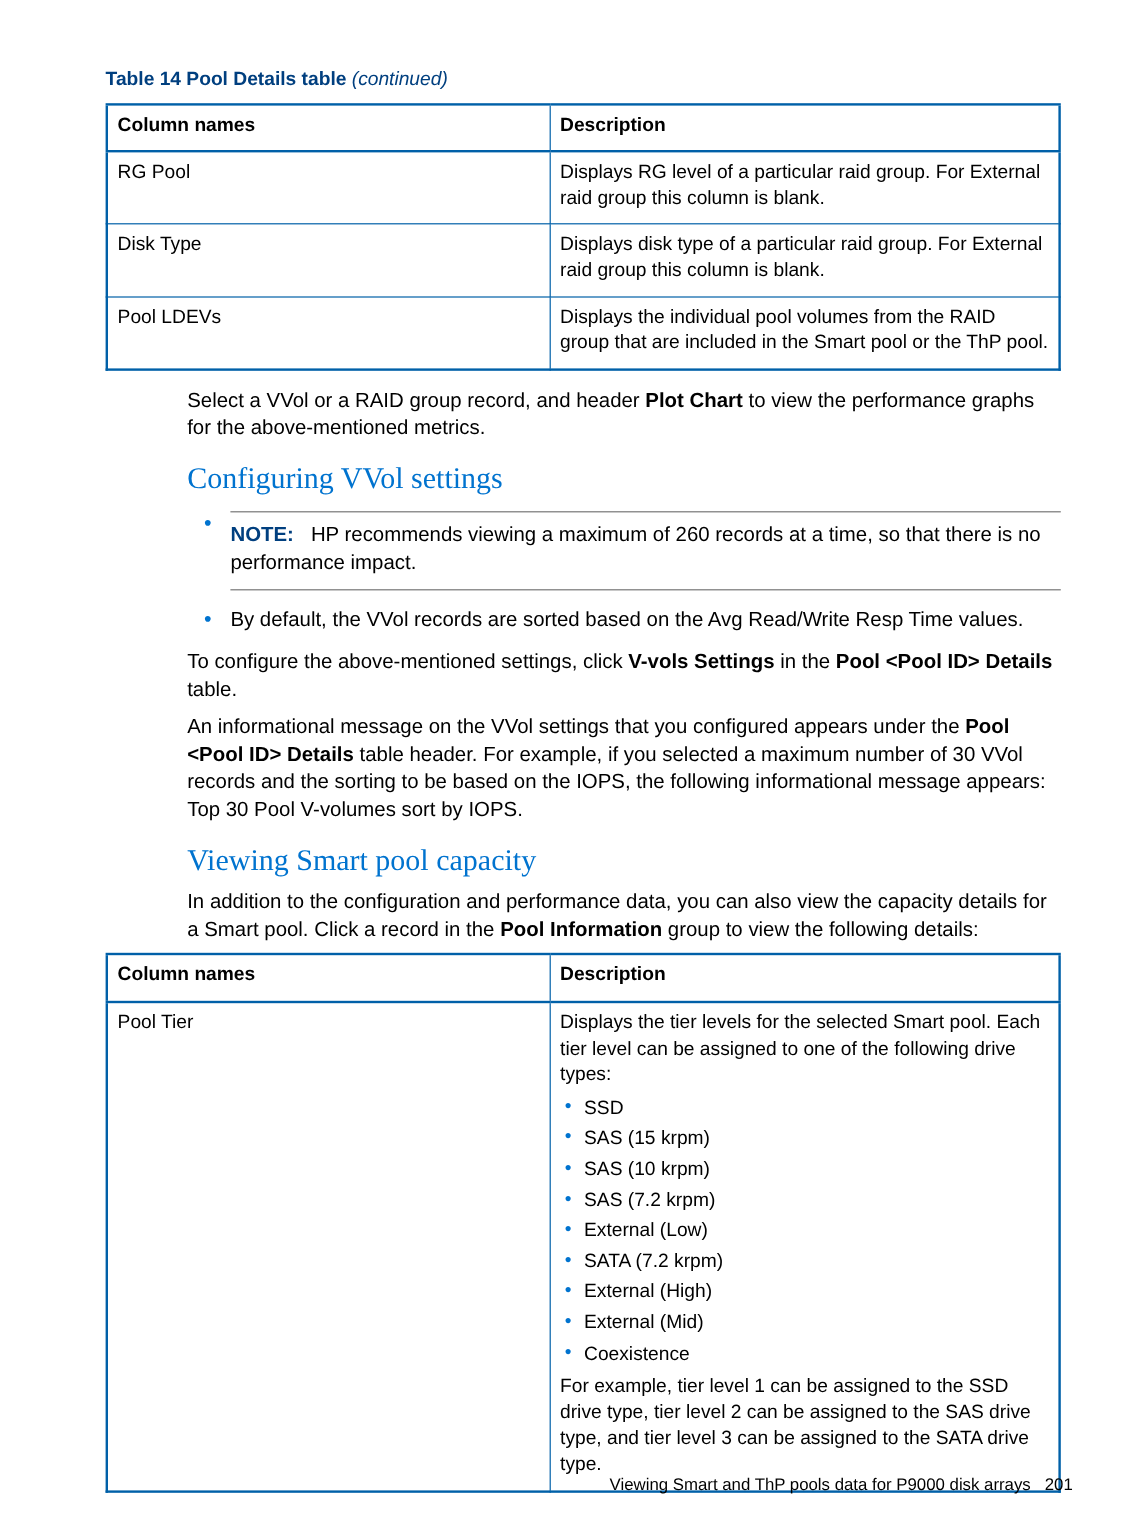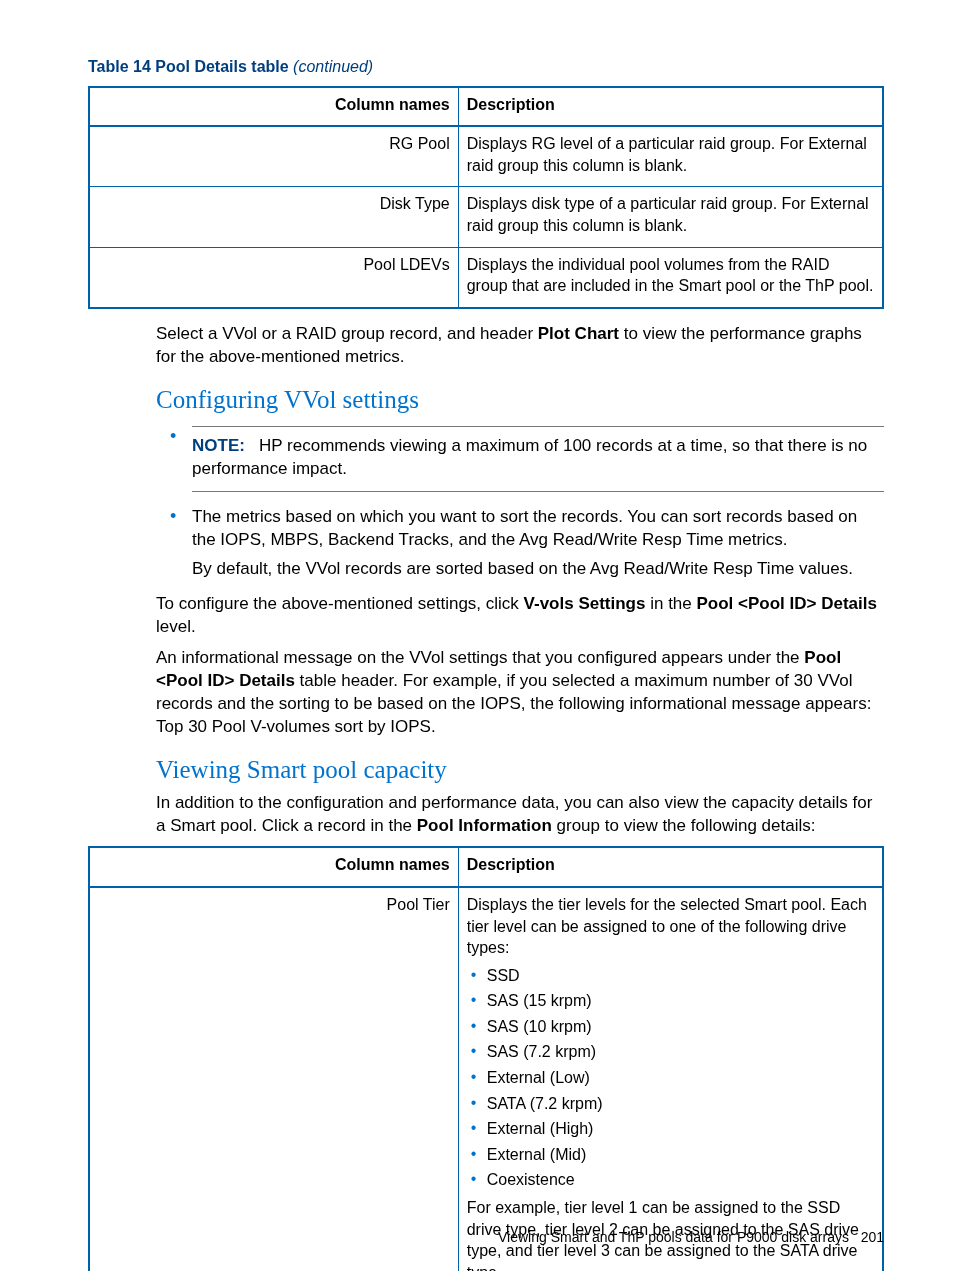--- a/index.html
+++ b/index.html
@@ -43,21 +43,21 @@
     vertical-align: top;
     padding: 6px 8px 10px 8px;
     font-size: 16px;
     font-weight: 300;
   }
   table.doc th {
     font-weight: 600;
     border-top: 2px solid #0060a8;
   }
   table.doc thead tr th { border-bottom: 2px solid #0060a8; }
-  table.doc td:first-child, table.doc th:first-child { width: 46.5%; text-align: right; }
+  table.doc td:first-child, table.doc th:first-child { width: 46.5%; }
   .para {
     margin: 0 0 8px 68px;
   }
   h2.sec {
     color: #0073cf;
     font-weight: 300;
     font-size: 25px;
     margin: 14px 0 6px 68px;
     font-family: Liberation Serif, serif;
   }
@@ -103,21 +103,21 @@
     position: absolute;
     left: -16px;
     top: 0;
     font-size: 16px;
     line-height: 1.2;
   }
   .bold { font-weight: 700; }
   .footer {
     position: absolute;
     bottom: 24px;
-    right: 70px;
+    right: 60px;
     font-size: 14px;
   }
   .li-p { margin: 6px 0 12px 0; }
 </style>
 </head>
 <body>
 
 <div class="page">
 
   <div class="table-caption">
@@ -149,31 +149,30 @@
 
   <p class="para">
     <span>Select a VVol or a RAID group record, and header </span><span class="bold">Plot Chart</span><span> to view the performance graphs for the above-mentioned metrics.</span>
   </p>
 
   <h2 class="sec">Configuring VVol settings</h2>
 
   <ul class="bullets">
     <li>
       <div class="note-block">
-        <span class="note-label">NOTE:</span>&nbsp;&nbsp;&nbsp;<span>HP recommends viewing a maximum of 100 records at a time, so that there is no performance impact.</span>
+        <span class="note-label">NOTE:</span>&nbsp;&nbsp;&nbsp;<span>HP recommends viewing a maximum of 260 records at a time, so that there is no performance impact.</span>
       </div>
     </li>
     <li>
-      <div>The metrics based on which you want to sort the records. You can sort records based on the IOPS, MBPS, Backend Tracks, and the Avg Read/Write Resp Time metrics.</div>
       <div class="li-p">By default, the VVol records are sorted based on the Avg Read/Write Resp Time values.</div>
     </li>
   </ul>
 
   <p class="para">
-    <span>To configure the above-mentioned settings, click </span><span class="bold">V-vols Settings</span><span> in the </span><span class="bold">Pool &lt;Pool ID&gt; Details</span><span> level.</span>
+    <span>To configure the above-mentioned settings, click </span><span class="bold">V-vols Settings</span><span> in the </span><span class="bold">Pool &lt;Pool ID&gt; Details</span><span> table.</span>
   </p>
 
   <p class="para">
     <span>An informational message on the VVol settings that you configured appears under the </span><span class="bold">Pool &lt;Pool ID&gt; Details</span><span> table header. For example, if you selected a maximum number of 30 VVol records and the sorting to be based on the IOPS, the following informational message appears: Top 30 Pool V-volumes sort by IOPS.</span>
   </p>
 
   <h2 class="sec">Viewing Smart pool capacity</h2>
   <p class="para">
     <span>In addition to the configuration and performance data, you can also view the capacity details for a Smart pool. Click a record in the </span><span class="bold">Pool Information</span><span> group to view the following details:</span>
   </p>

